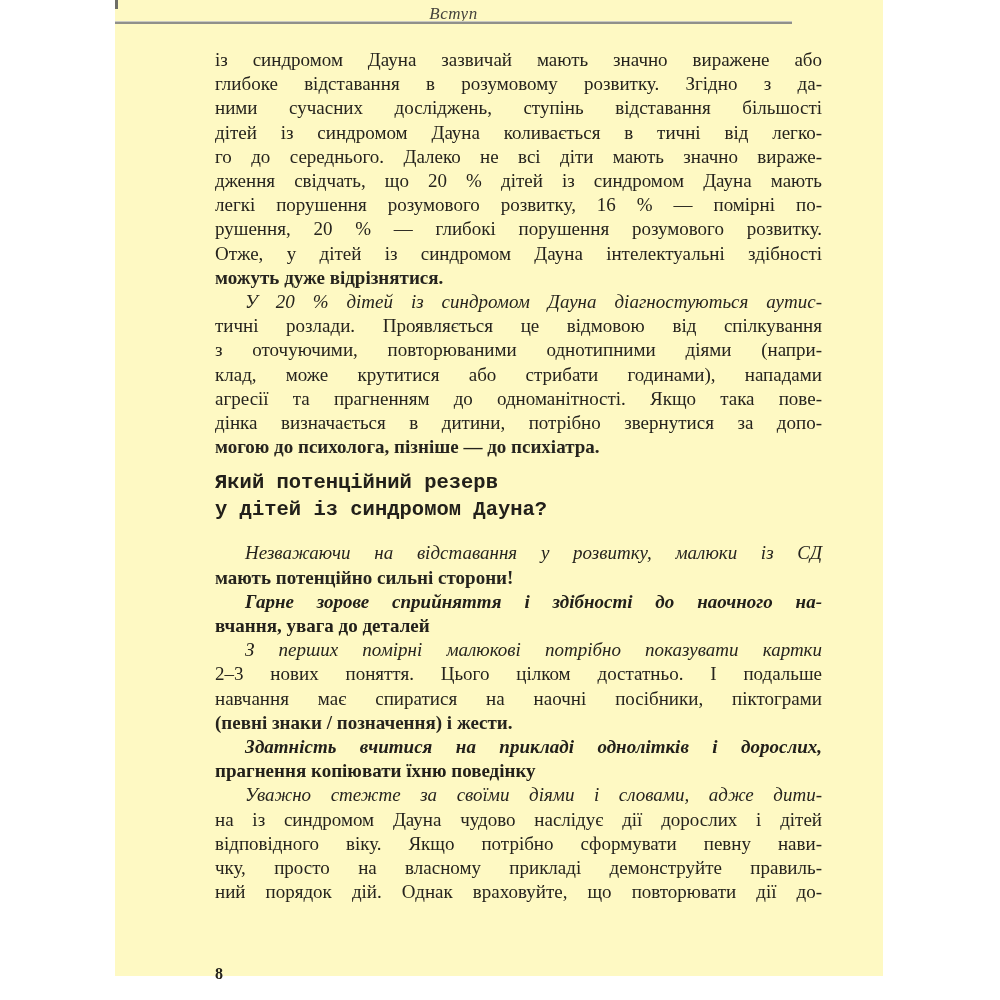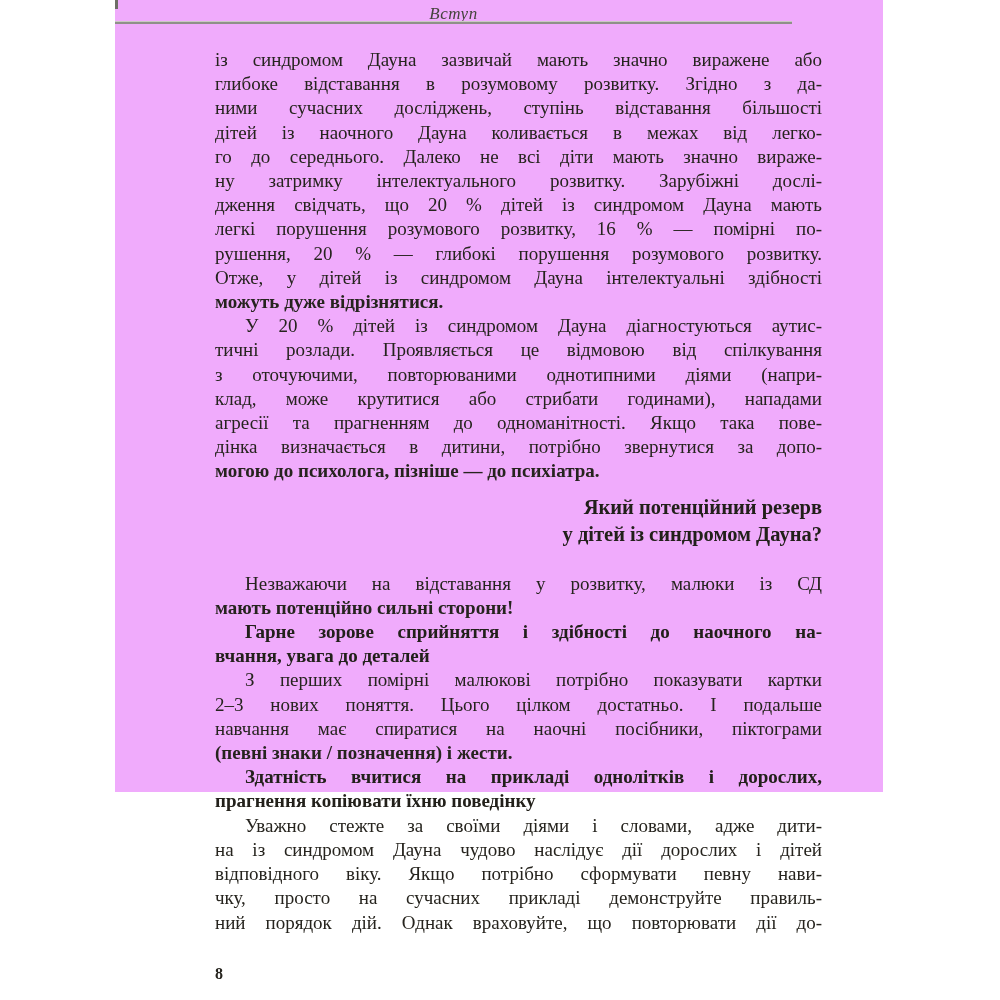--- a/index.html
+++ b/index.html
@@ -5,22 +5,22 @@
   * { margin: 0; padding: 0; box-sizing: border-box; }
   html, body {
     width: 1000px; height: 1000px;
     background: #ffffff;
     font-family: "Liberation Serif", "DejaVu Serif", serif;
     overflow: hidden;
   }
   .page {
     position: absolute;
     left: 115px; top: 0;
-    width: 768px; height: 792px;
-    background: #f0abfc;
+    width: 768px; height: 976px;
+    background: #fef9c3;
   }
   .edge-mark {
     position: absolute;
     left: 0; top: 0;
     width: 3px; height: 9px;
     background: #6e6e66;
   }
   .running-header {
     position: absolute;
     top: 4px; left: 0;
@@ -51,29 +51,31 @@
     text-align-last: justify;
     text-justify: inter-word;
     white-space: normal;
   }
   .jline.last {
     text-align-last: left;
     font-weight: bold;
   }
   .jline.indent {
     padding-left: 30px;
+    font-style: italic;
   }
   .block-heading {
     margin-top: 10px;
-    margin-bottom: 24px;
-    text-align: right;
+    margin-bottom: 18px;
+    text-align: left;
     font-weight: bold;
     font-size: 20.5px;
     line-height: 27px;
     color: #22201a;
+    font-family: Liberation Mono, monospace;
   }
   .block-subheading {
     font-weight: bold;
     color: #22201a;
   }
   .page-number {
     position: absolute;
     left: 100px; top: 965px;
     font-weight: bold;
     font-size: 16px;
@@ -87,23 +89,22 @@
   <div class="edge-mark"></div>
   <div class="running-header">
     <span>Вступ</span>
   </div>
   <div class="header-rule"></div>
   <div class="content" id="content">
       <div>
         <div class="jline">із синдромом Дауна зазвичай мають значно виражене або</div>
         <div class="jline">глибоке відставання в розумовому розвитку. Згідно з да-</div>
         <div class="jline">ними сучасних досліджень, ступінь відставання більшості</div>
-        <div class="jline">дітей із наочного Дауна коливається в межах від легко-</div>
+        <div class="jline">дітей із синдромом Дауна коливається в тичні від легко-</div>
         <div class="jline">го до середнього. Далеко не всі діти мають значно вираже-</div>
-        <div class="jline">ну затримку інтелектуального розвитку. Зарубіжні дослі-</div>
         <div class="jline">дження свідчать, що 20 % дітей із синдромом Дауна мають</div>
         <div class="jline">легкі порушення розумового розвитку, 16 % — помірні по-</div>
         <div class="jline">рушення, 20 % — глибокі порушення розумового розвитку.</div>
         <div class="jline">Отже, у дітей із синдромом Дауна інтелектуальні здібності</div>
         <div class="jline last">можуть дуже відрізнятися.</div>
       </div>
       <div>
         <div class="jline indent">У 20 % дітей із синдромом Дауна діагностуються аутис-</div>
         <div class="jline">тичні розлади. Проявляється це відмовою від спілкування</div>
         <div class="jline">з оточуючими, повторюваними однотипними діями (напри-</div>
@@ -131,18 +132,18 @@
         <div class="jline last">(певні знаки / позначення) і жести.</div>
       </div>
       <div class="block-subheading">
         <div class="jline indent">Здатність вчитися на прикладі однолітків і дорослих,</div>
         <div class="jline last">прагнення копіювати їхню поведінку</div>
       </div>
       <div>
         <div class="jline indent">Уважно стежте за своїми діями і словами, адже дити-</div>
         <div class="jline">на із синдромом Дауна чудово наслідує дії дорослих і дітей</div>
         <div class="jline">відповідного віку. Якщо потрібно сформувати певну нави-</div>
-        <div class="jline">чку, просто на сучасних прикладі демонструйте правиль-</div>
+        <div class="jline">чку, просто на власному прикладі демонструйте правиль-</div>
         <div class="jline">ний порядок дій. Однак враховуйте, що повторювати дії до-</div>
       </div>
     </div>
   <div class="page-number">8</div>
 </div>
 
 </body></html>

